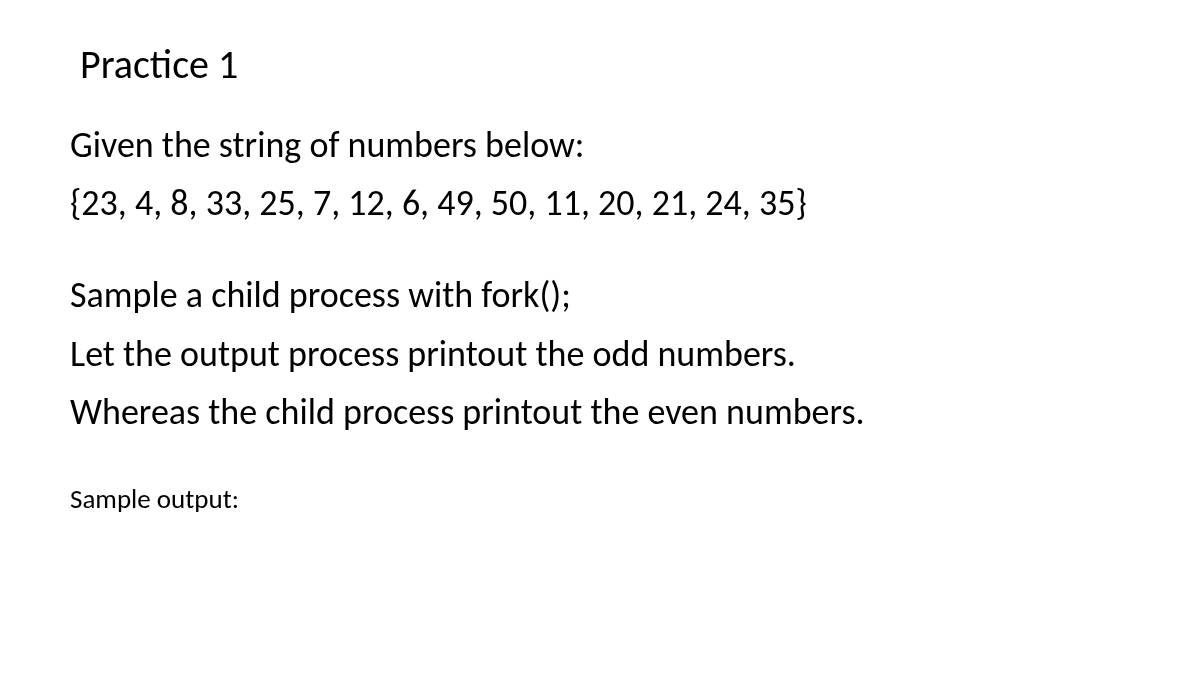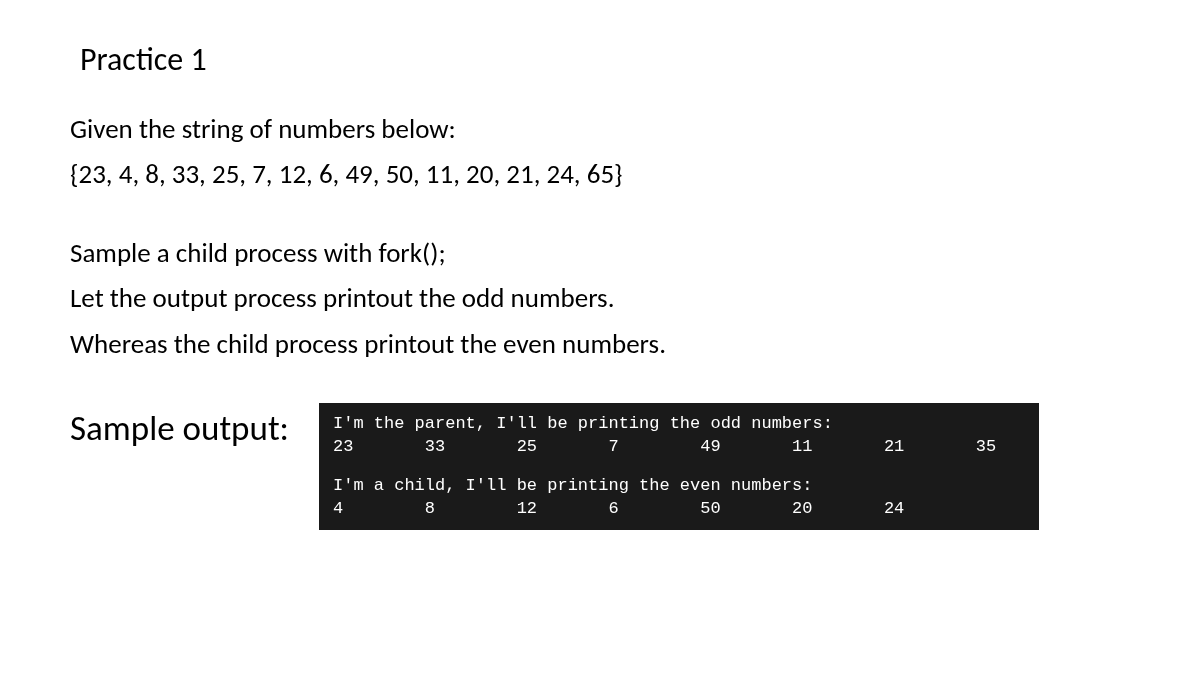--- a/index.html
+++ b/index.html
@@ -9,41 +9,41 @@
     }
     body {
       font-family: Calibri, 'Segoe UI', Tahoma, sans-serif;
       background: #ffffff;
       width: 1200px;
       height: 675px;
       padding: 40px 70px;
       color: #000000;
     }
     .title {
-      font-size: 32px;
+      font-size: 40px;
       font-weight: 400;
       margin-bottom: 30px;
       margin-left: 10px;
     }
     .body-text {
-      font-size: 27px;
+      font-size: 36px;
       font-weight: 400;
       line-height: 1.45;
       margin-bottom: 6px;
     }
     .spacer {
       height: 34px;
     }
     .output-row {
       display: flex;
       align-items: flex-start;
       gap: 30px;
     }
     .output-label {
-      font-size: 35px;
+      font-size: 27px;
       font-weight: 400;
       padding-top: 4px;
       white-space: nowrap;
     }
     .terminal {
       background: #1a1a1a;
       color: #ffffff;
       font-family: Consolas, 'Courier New', monospace;
       font-size: 17px;
       padding: 10px 14px;
@@ -57,32 +57,25 @@
     .terminal-spacer {
       height: 16px;
     }
   </style>
 </head>
 <body>
 
 <h1 class="title">Practice 1</h1>
 
 <p class="body-text">Given the string of numbers below:</p>
-<p class="body-text">{23, 4, 8, 33, 25, 7, 12, 6, 49, 50, 11, 20, 21, 24, 65}</p>
+<p class="body-text">{23, 4, 8, 33, 25, 7, 12, 6, 49, 50, 11, 20, 21, 24, 35}</p>
 
 <div class="spacer"></div>
 
 <p class="body-text">Sample a child process with fork();</p>
 <p class="body-text">Let the output process printout the odd numbers.</p>
 <p class="body-text">Whereas the child process printout the even numbers.</p>
 
 <div class="spacer"></div>
 
 <div class="output-row">
   <div class="output-label">Sample output:</div>
-  <div class="terminal">
-    <span class="terminal-line">I'm the parent, I'll be printing the odd numbers:</span>
-    <span class="terminal-line">23       33       25       7        49       11       21       35</span>
-    <div class="terminal-spacer"></div>
-    <span class="terminal-line">I'm a child, I'll be printing the even numbers:</span>
-    <span class="terminal-line">4        8        12       6        50       20       24</span>
-  </div>
 </div>
 
 </body></html>

